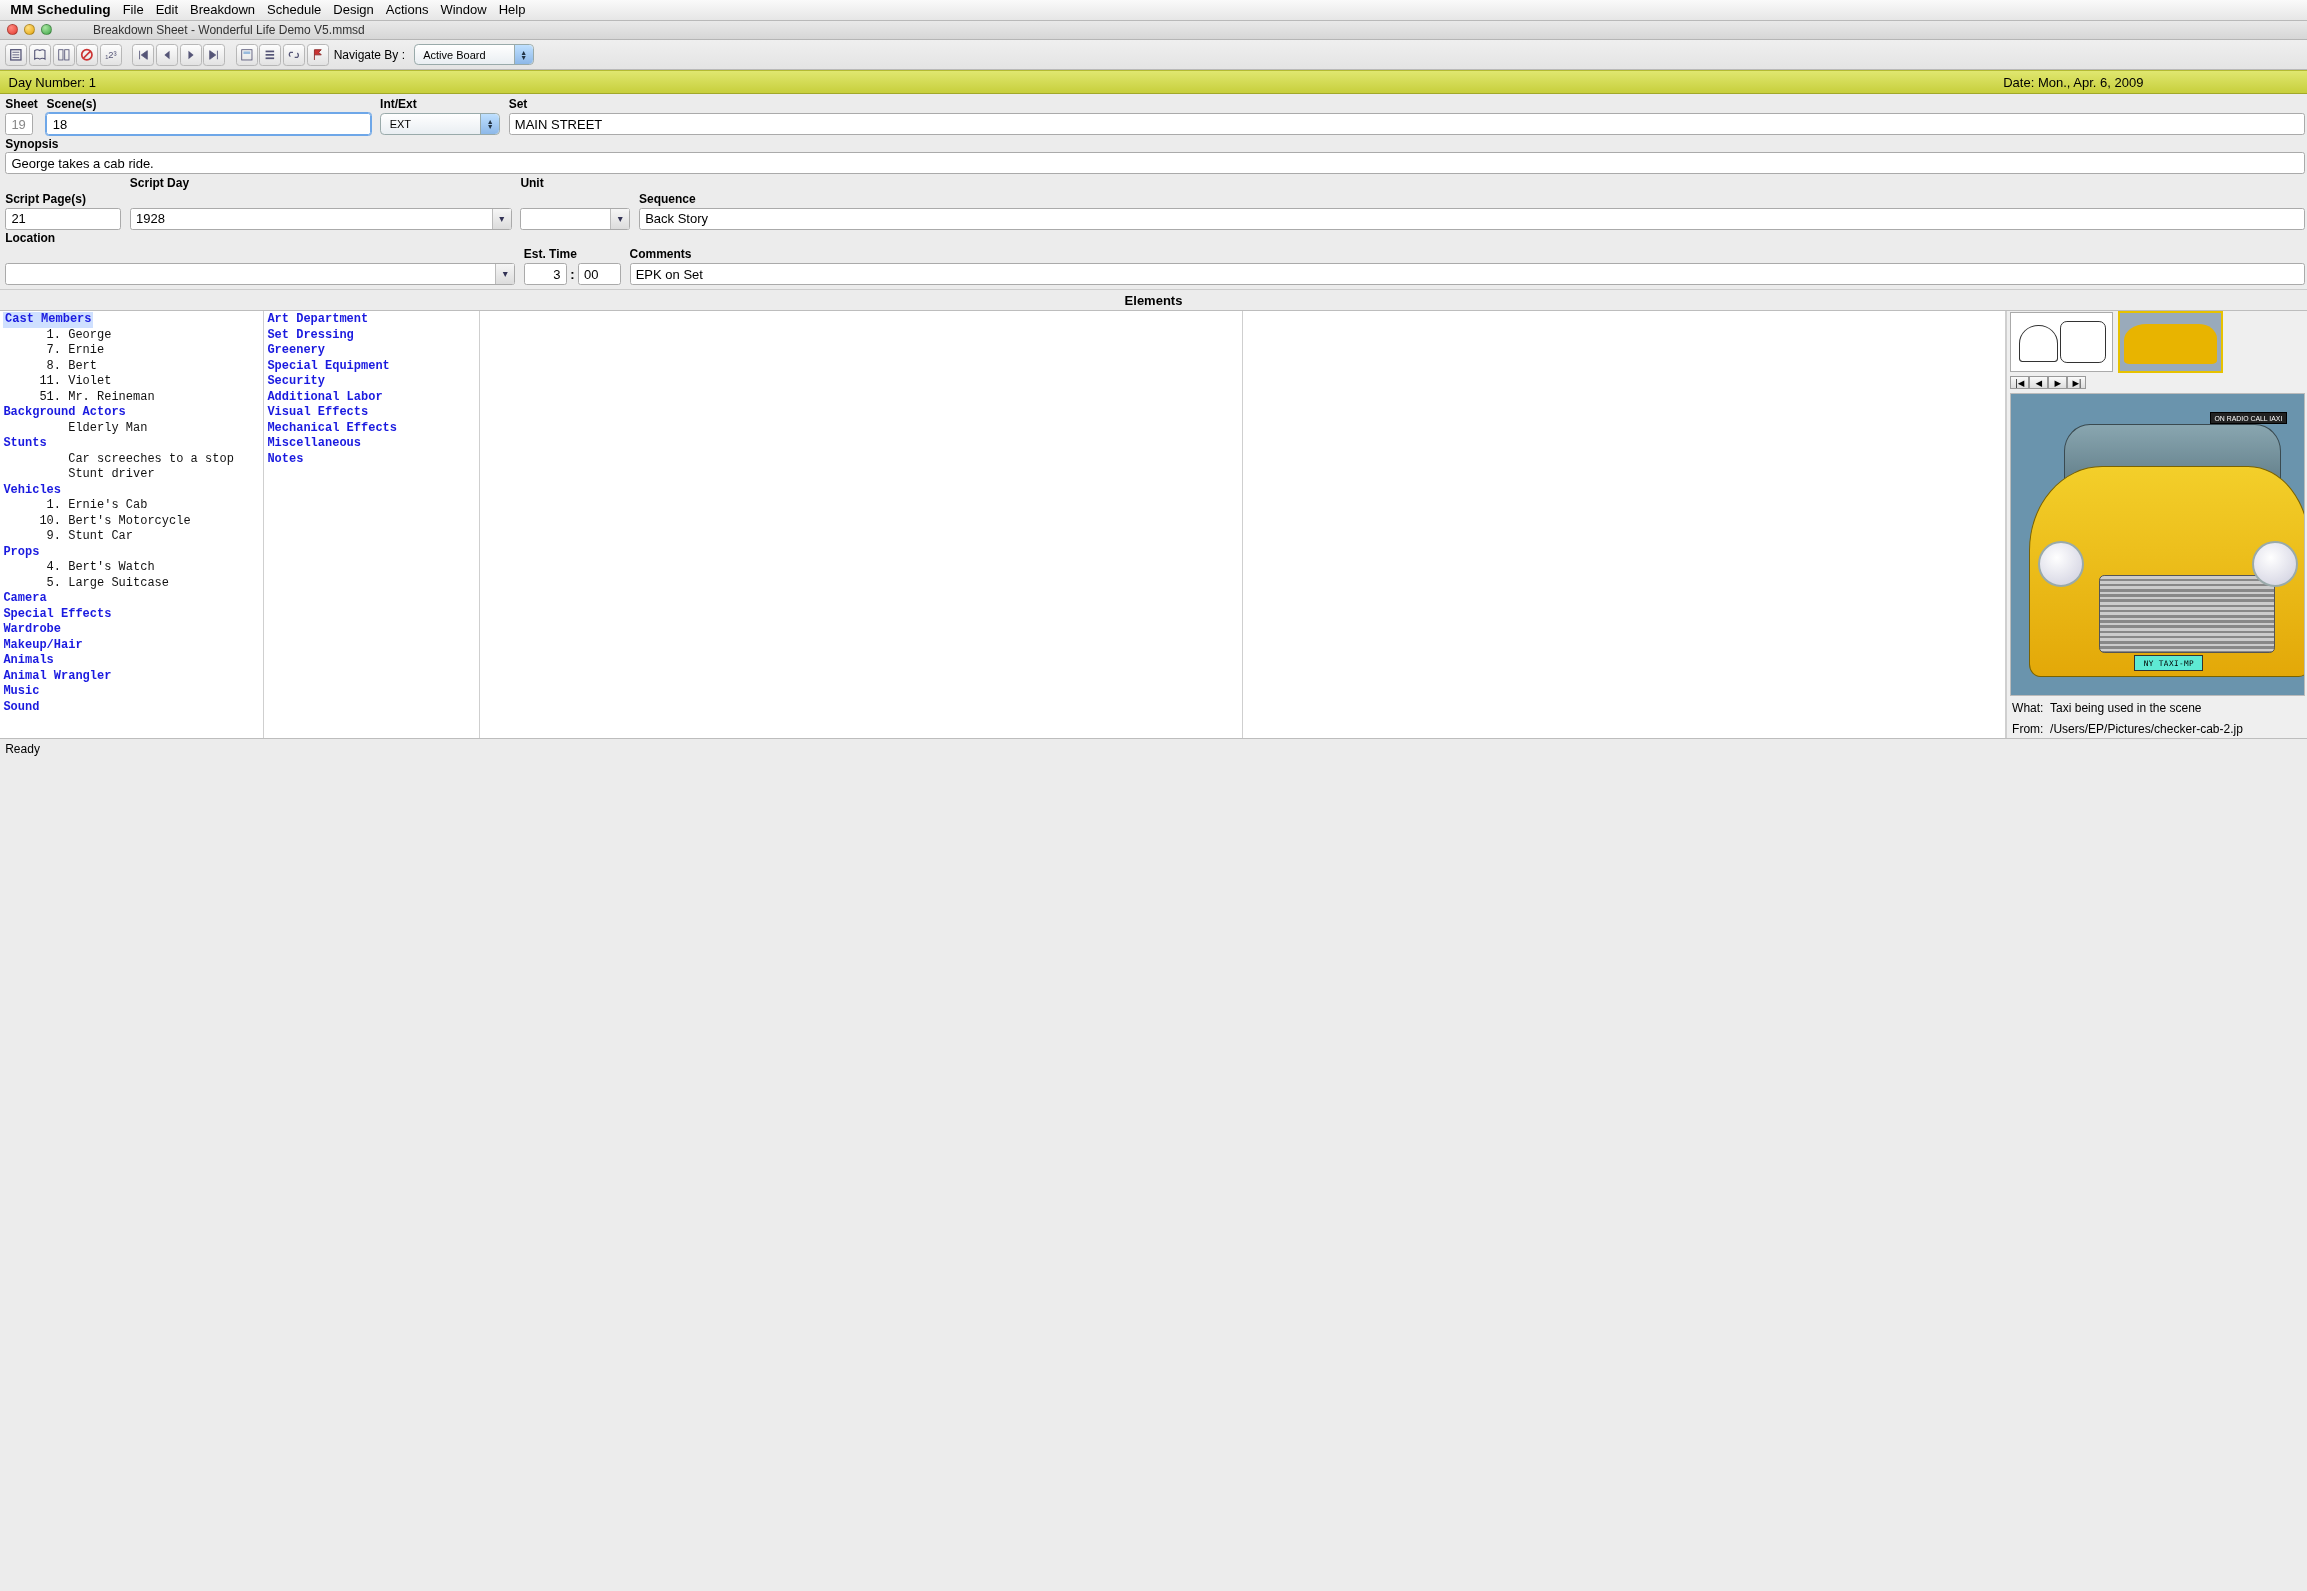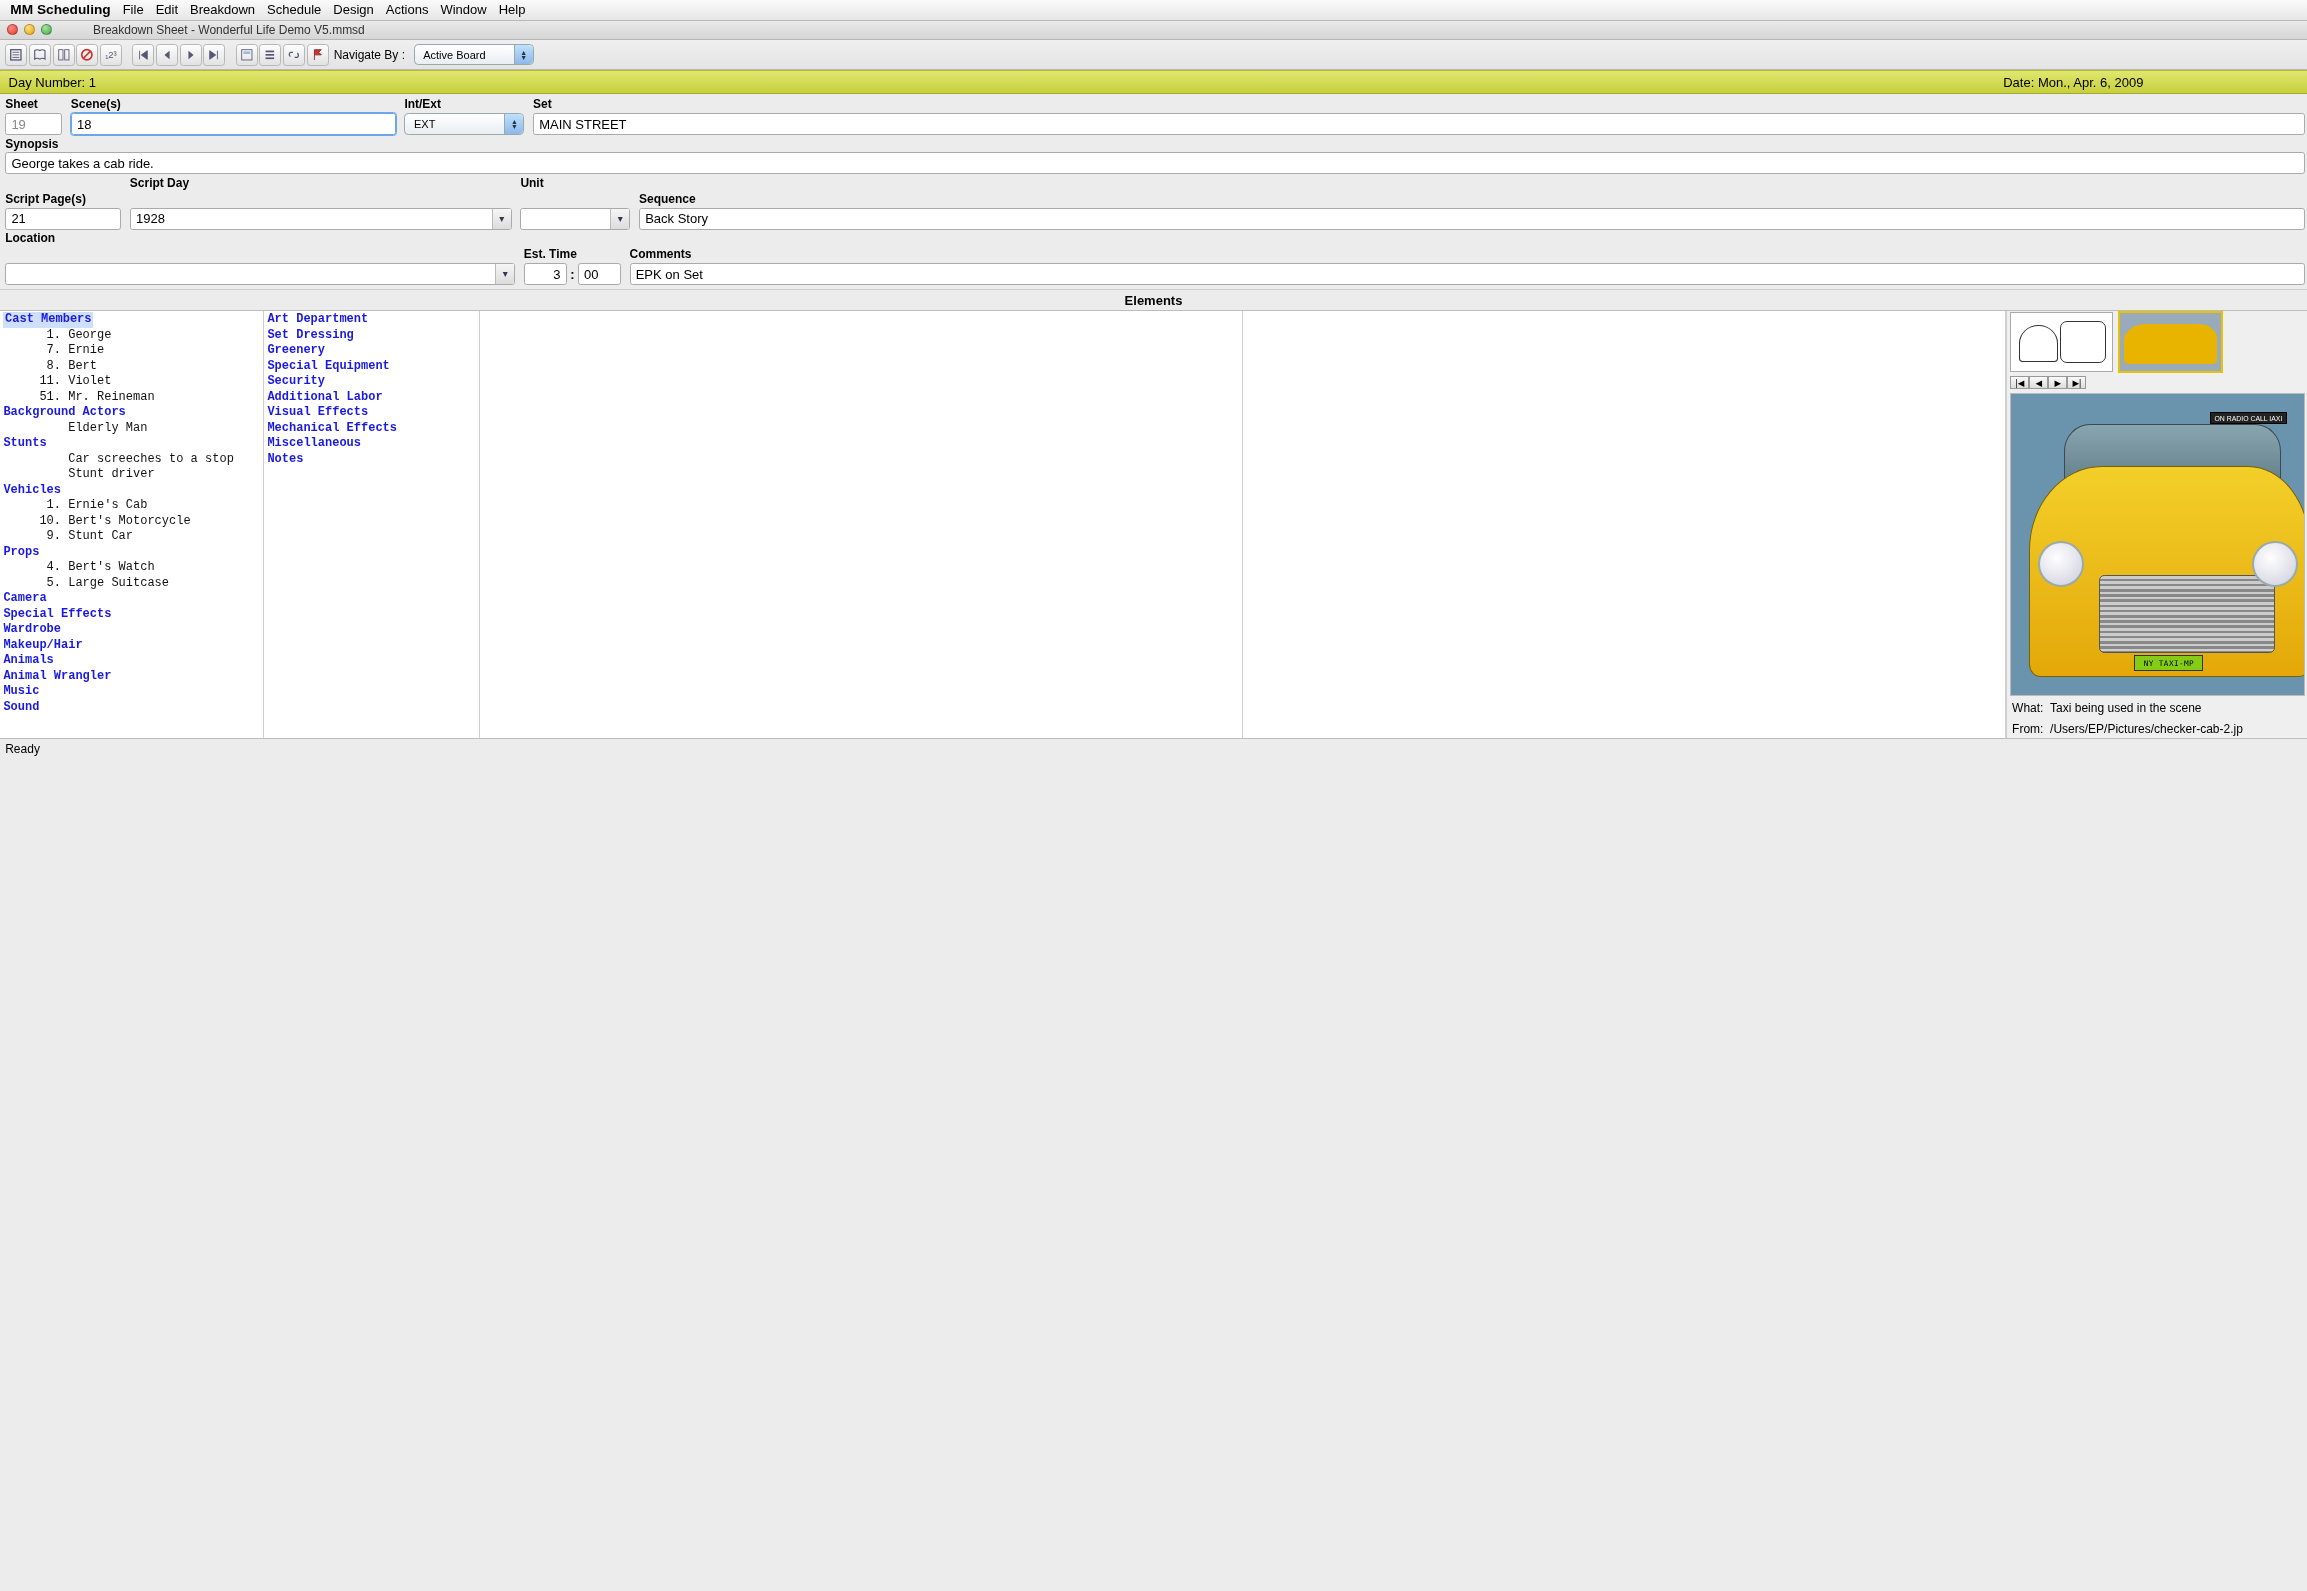--- a/index.html
+++ b/index.html
@@ -36,21 +36,21 @@
   input.txt, .combo, select.native, textarea.txt {
     height: 22px; padding: 1.7px 5.2px; font-size: 13px; font-family: inherit;
     border: 0.9px solid #aaa; border-radius: 2.6px; background: #fff;
   }
   input.txt.focus { outline: 1.7px solid #6ea7e8; outline-offset: -0.9px; border-color: #6ea7e8; }
   .combo { position: relative; display: flex; align-items: center; background: #fff; margin-top: 16px; }
   .combo .arrow { position: absolute; right: 0; top: 0; bottom: 0; width: 19px; display: flex; align-items: center; justify-content: center; border-left: 0.9px solid #bbb; background: linear-gradient(#f6f6f6,#dcdcdc); font-size: 8.6px; color: #335; }
   .combo input { border: none; outline: none; height: 100%; width: 100%; font-size: 13px; font-family: inherit; background: transparent; }
   .time-sep { margin: 0 3.4px; font-size: 13px; font-weight: bold; }
   
-  .w-sheet { width: 57px; }
+  .w-sheet { width: 28px; }
   .w-scene { width: 325px; }
   .w-intext { width: 112px; }
   .w-set { flex: 1; min-width: 258px; }
   .w-full { flex: 1; }
   .w-scriptpages { width: 116px; }
   .w-scriptday { width: 382px; }
   .w-unit { width: 110px; }
   .w-seq { flex: 1; }
   .w-loc { width: 510px; }
   .w-est-h { width: 43px; text-align: right; }
@@ -70,21 +70,21 @@
   .thumbs { display: flex; gap: 5.2px; }
   .thumb { width: 103px; height: 60px; border: 0.9px solid #aaa; background: #fff; display: flex; align-items: center; justify-content: center; font-size: 8.6px; color: #777; overflow: hidden; }
   .thumb.sel { outline: 2.6px solid #e7c200; outline-offset: -1.7px; }
   .media-nav { display: flex; gap: 0; }
   .media-nav .mbtn { width: 19px; height: 13.7px; border: 0.9px solid #999; background: linear-gradient(#fafafa,#ddd); font-size: 8.6px; display: flex; align-items: center; justify-content: center; }
   .preview { flex: 1; border: 0.9px solid #bbb; background: #6a94ad; position: relative; overflow: hidden; }
   .preview .car-body { position: absolute; left: 6%; right: -2%; bottom: 6%; height: 70%; background: linear-gradient(#f3cf2a,#e3a808); border-radius: 26% 22% 4% 4% / 40% 38% 6% 6%; border: 1.7px solid #7a6200; }
   .preview .grille { position: absolute; left: 30%; right: 10%; bottom: 14%; height: 26%; background: repeating-linear-gradient(#ccc 0 2.6px,#888 2.6px 5.2px); border: 1.7px solid #555; border-radius: 5.2px; }
   .preview .head-l { position: absolute; left: 9%; bottom: 36%; width: 46px; height: 46px; border-radius: 50%; background: radial-gradient(circle at 40% 35%, #fff, #ccd); border: 2.6px solid #9aa; }
   .preview .head-r { position: absolute; right: 2%; bottom: 36%; width: 46px; height: 46px; border-radius: 50%; background: radial-gradient(circle at 40% 35%, #fff, #ccd); border: 2.6px solid #9aa; }
-  .preview .plate { position: absolute; left: 42%; bottom: 8%; width: 69px; height: 15.5px; background: #84cc16; border: 0.9px solid #333; font-size: 7.7px; display: flex; align-items: center; justify-content: center; letter-spacing: 0.4px; font-family: monospace; }
+  .preview .plate { position: absolute; left: 42%; bottom: 8%; width: 69px; height: 15.5px; background: #5eead4; border: 0.9px solid #333; font-size: 7.7px; display: flex; align-items: center; justify-content: center; letter-spacing: 0.4px; font-family: monospace; }
   .preview .sign { position: absolute; right: 6%; top: 6%; padding: 1.7px 3.4px; background: #222; color: #fff; font-size: 6.9px; border: 0.9px solid #000; }
   .preview .windshield { position: absolute; left: 18%; right: 8%; top: 10%; height: 30%; background: linear-gradient(#89a6b0,#4f6b77); border: 1.7px solid #3a4a50; border-radius: 12% 12% 4% 4% / 30% 30% 4% 4%; }
   .info-line { font-size: 12px; padding: 1.7px 1.7px; }
   
   .statusbar { padding: 3.4px 5.2px; border-top: 0.9px solid #bdbdbd; background: #ececec; font-size: 12px; }
   
   .mini-taxi { position: relative; width: 100%; height: 100%; background: #9ab; }
   .mini-taxi .car { position: absolute; inset: 18% 4% 12% 4%; background: #e8b400; border-radius: 24% 20% 6% 6% / 40% 36% 8% 8%; }
   .mini-sketch { position: relative; width: 100%; height: 100%; background: #fff; }
   .mini-sketch::before, .mini-sketch::after { content: ""; position: absolute; border: 0.9px solid #333; }

